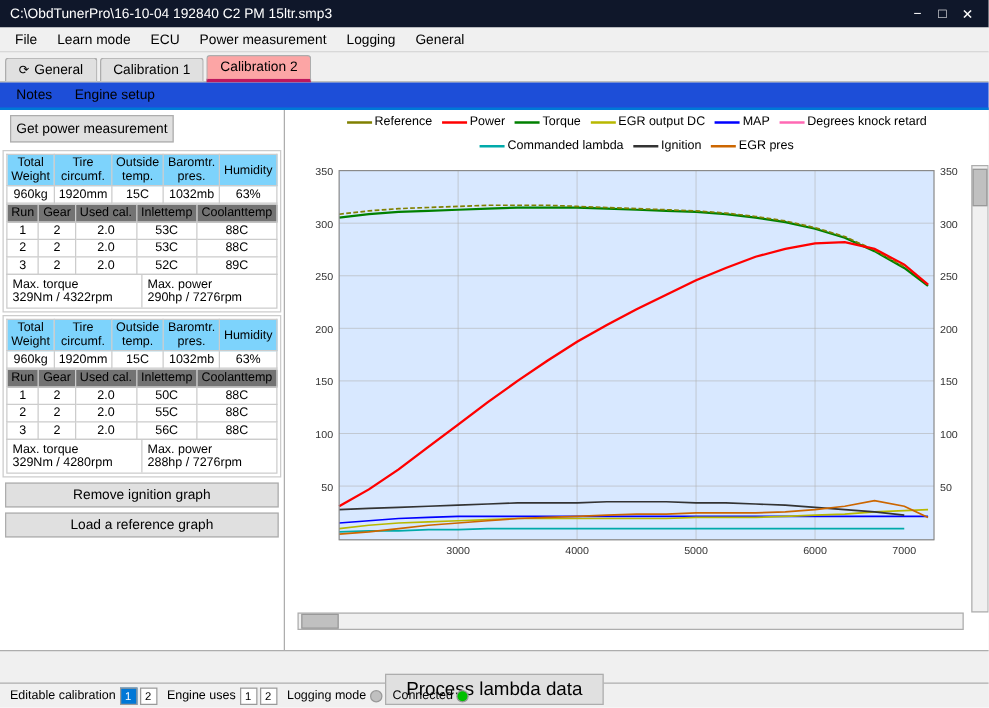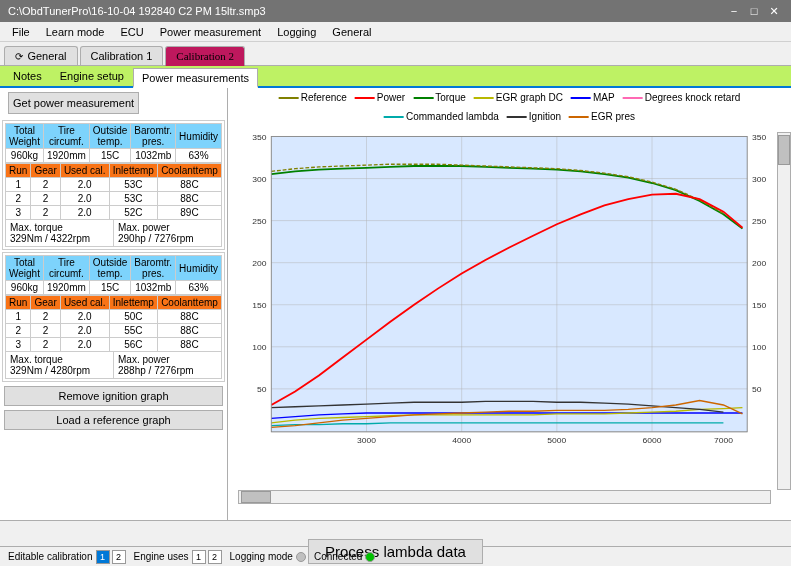--- a/index.html
+++ b/index.html
@@ -1,52 +1,52 @@
 <!DOCTYPE html>
 <html><head>
   <meta charset="utf-8">
   <style>
     * { box-sizing: border-box; margin: 0; padding: 0; }
     body { font-family: 'Segoe UI', Tahoma, Arial, sans-serif; font-size: 11px; background: #f0f0f0; width: 791px; height: 566px; overflow: hidden; }
     
     
-    .title-bar { background: #737373; color: white; height: 22px; display: flex; align-items: center; justify-content: space-between; padding: 0 8px; font-size: 12px; }
+    .title-bar { background: #0f172a; color: white; height: 22px; display: flex; align-items: center; justify-content: space-between; padding: 0 8px; font-size: 12px; }
     .title-bar-title { font-size: 11px; }
     .title-bar-controls { display: flex; gap: 2px; }
     .title-bar-btn { width: 18px; height: 16px; background: transparent; border: none; color: white; cursor: pointer; font-size: 11px; display: flex; align-items: center; justify-content: center; }
     
     
     .menu-bar { background: #f0f0f0; height: 20px; display: flex; align-items: center; border-bottom: 1px solid #d0d0d0; padding: 0 4px; }
     .menu-item { padding: 2px 8px; font-size: 11px; cursor: pointer; height: 100%; display: flex; align-items: center; }
     
     
     .tab-bar { background: #f0f0f0; height: 24px; display: flex; align-items: flex-end; padding: 0 4px; border-bottom: 1px solid #adadad; }
     .tab { padding: 3px 10px; border: 1px solid #adadad; border-bottom: none; background: #e0e0e0; cursor: pointer; font-size: 11px; margin-right: 2px; border-radius: 3px 3px 0 0; display: flex; align-items: center; gap: 4px; }
-    .tab.active { background: #be185d; border-bottom: 1px solid #be185d; margin-bottom: -1px; font-family: Liberation Serif, serif; }
-    
-    
-    .sub-tab-bar { background: #bef264; height: 22px; display: flex; align-items: flex-end; padding: 0 4px; border-bottom: 2px solid #0078d7; }
+    .tab.active { background: #fca5a5; border-bottom: 3px solid #be185d; margin-bottom: -1px; }
+    
+    
+    .sub-tab-bar { background: #1d4ed8; height: 22px; display: flex; align-items: flex-end; padding: 0 4px; border-bottom: 2px solid #0078d7; }
     .sub-tab { padding: 2px 8px; cursor: pointer; font-size: 11px; height: 100%; display: flex; align-items: center; border: 1px solid transparent; }
     .sub-tab.active { border: 1px solid #adadad; border-bottom: 2px solid white; margin-bottom: -2px; background: white; }
     
     
     .main-layout { display: flex; height: calc(566px - 22px - 20px - 24px - 22px - 26px - 20px); border-radius: 17px; }
     
     
     .left-panel { width: 228px; min-width: 228px; background: white; border-right: 1px solid #adadad; overflow-y: auto; }
     
     .get-power-btn { background: #e0e0e0; border: 1px solid #adadad; margin: 4px 8px; padding: 4px; text-align: center; cursor: pointer; font-size: 11px; font-weight: normal; }
     
     .measurement-table { width: 100%; border-collapse: collapse; font-size: 10px; }
     .measurement-table th, .measurement-table td { border: 1px solid #ccc; padding: 1px 3px; text-align: center; }
     .measurement-table th { background: #7dd3fc; font-weight: normal; font-size: 10px; margin-left: 28px; }
     
     .runs-table { width: 100%; border-collapse: collapse; font-size: 10px; }
     .runs-table th, .runs-table td { border: 1px solid #ccc; padding: 1px 3px; text-align: center; }
-    .runs-table th { background: #f97316; font-weight: normal; }
+    .runs-table th { background: #737373; font-weight: normal; }
     
     .max-values-row { display: flex; border: 1px solid #ccc; margin-top: -1px; }
     .max-value-cell { flex: 1; padding: 2px 4px; border-right: 1px solid #ccc; font-size: 10px; }
     .max-value-cell:last-child { border-right: none; }
     .max-value-label { font-weight: normal; }
     .max-value-data { font-size: 10px; }
     
     .panel-section { margin: 0 0 4px 0; border: 1px solid #ccc; margin: 2px; padding: 2px; }
     
     .action-btn { width: calc(100% - 8px); margin: 2px 4px; padding: 3px; background: #e0e0e0; border: 1px solid #adadad; cursor: pointer; font-size: 11px; text-align: center; }
@@ -108,23 +108,20 @@
     <span>Calibration 2</span>
   </div>
 </div>
 
 <div class="sub-tab-bar">
   <div class="sub-tab">
     <span>Notes</span>
   </div>
   <div class="sub-tab">
     <span>Engine setup</span>
-  </div>
-  <div class="sub-tab active">
-    <span>Power measurements</span>
   </div>
 </div>
 
 <div class="main-layout">
 
   <div class="left-panel">
     
     <button class="get-power-btn">Get power measurement</button>
     
     
@@ -273,21 +270,21 @@
       <div class="legend-item">
         <div class="legend-line" style="background:#ff0000;"></div>
         <span>Power</span>
       </div>
       <div class="legend-item">
         <div class="legend-line" style="background:#008000;"></div>
         <span>Torque</span>
       </div>
       <div class="legend-item">
         <div class="legend-line" style="background:#b8b800;"></div>
-        <span>EGR graph DC</span>
+        <span>EGR output DC</span>
       </div>
       <div class="legend-item">
         <div class="legend-line" style="background:#0000ff;"></div>
         <span>MAP</span>
       </div>
       <div class="legend-item">
         <div class="legend-line" style="background:#ff69b4;"></div>
         <span>Degrees knock retard</span>
       </div>
       <div class="legend-item">

